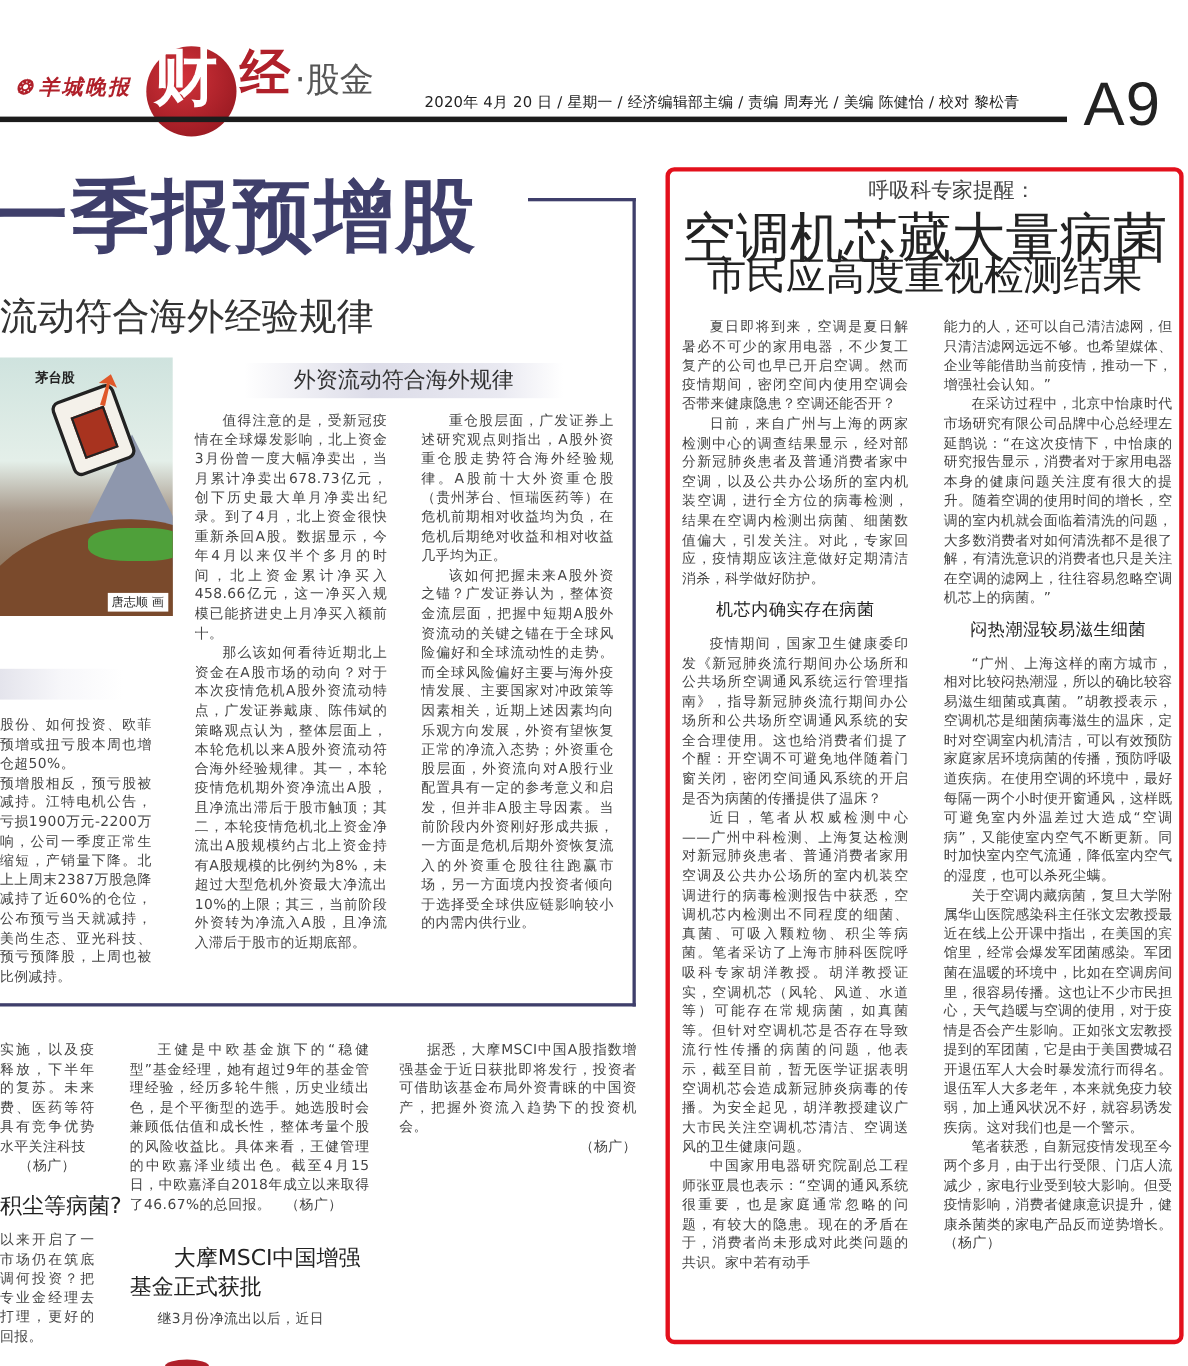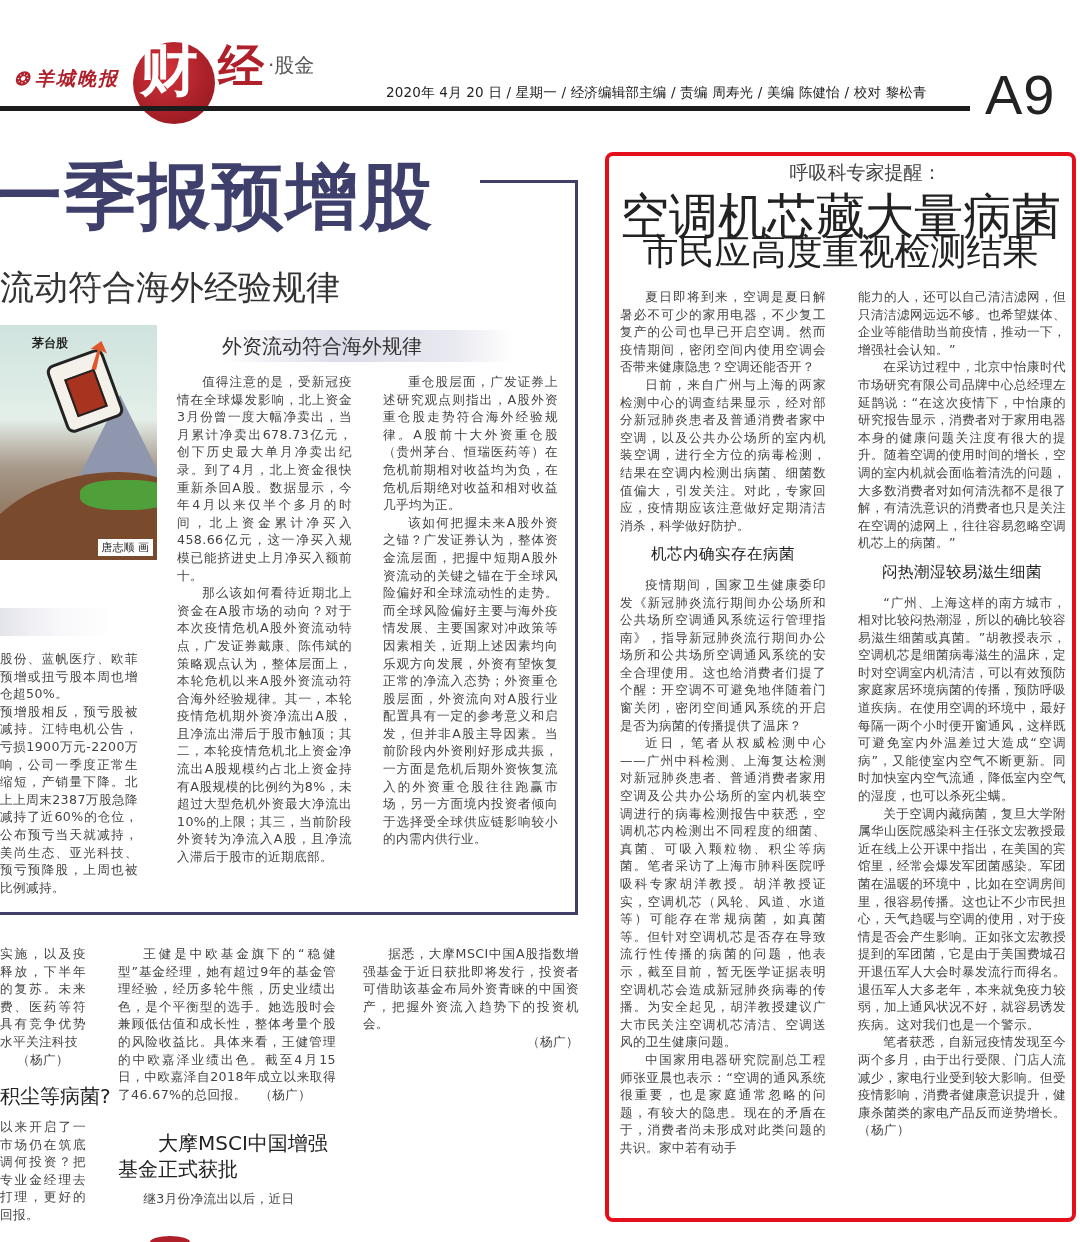--- a/index.html
+++ b/index.html
@@ -6,21 +6,21 @@
   html, body { width: 1080px; height: 1242px; background: #ffffff; overflow: hidden; }
   body { position: relative; font-family: "DejaVu Sans", sans-serif; color: #3a3a3a; }
 
   
   .masthead { position: absolute; left: 0; top: 0; width: 1080px; height: 120px; }
   .mast-logo { position: absolute; left: 14px; top: 66px; font-family: "DejaVu Serif", serif; font-size: 19px; font-weight: bold; color: #b0202a; font-style: italic; letter-spacing: 2px; }
   .mast-logo .swirl { font-size: 18px; margin-right: 4px; }
   .mast-badge { position: absolute; left: 133px; top: 42px; width: 82px; height: 82px; border-radius: 50%; background: radial-gradient(circle at 40% 35%, #d2323a, #8c141c); }
   .mast-cai { position: absolute; left: 140px; top: 40px; font-size: 58px; font-weight: bold; color: #ffffff; line-height: 1; letter-spacing: -4px; }
   .mast-jing { position: absolute; left: 218px; top: 43px; font-size: 46px; font-weight: bold; color: #b0202a; line-height: 1; }
-  .mast-section { position: absolute; left: 268px; top: 52px; font-size: 20px; color: #555; }
+  .mast-section { position: absolute; left: 268px; top: 52px; font-size: 31px; color: #555; }
   .mast-meta { position: absolute; left: 386px; top: 84px; font-size: 13.5px; color: #222; white-space: nowrap; letter-spacing: 0.2px; }
   .mast-page { position: absolute; left: 985px; top: 62px; font-family: "Liberation Sans", sans-serif; font-size: 56px; color: #222; letter-spacing: 1px; }
   .mast-rule { position: absolute; left: 0; top: 106px; width: 970px; height: 5px; background: #1c1c1c; }
 
   
   .big-head { position: absolute; left: -10px; top: 160px; font-size: 72px; font-weight: bold; color: #3f3f6b; line-height: 1; letter-spacing: 2px; white-space: nowrap; }
   .sub-head { position: absolute; left: 0; top: 265px; font-size: 34px; color: #333; white-space: nowrap; }
   .left-frame-top { position: absolute; left: 480px; top: 180px; width: 98px; height: 3px; background: #3f3f6b; }
   .left-frame-right { position: absolute; left: 575px; top: 180px; width: 3px; height: 735px; background: #3f3f6b; }
   .left-frame-bottom { position: absolute; left: 0; top: 912px; width: 578px; height: 3px; background: #3f3f6b; }
@@ -29,21 +29,21 @@
   .cartoon { position: absolute; left: 0; top: 325px; width: 157px; height: 235px; background: linear-gradient(#cfe3de 0%, #e4efe9 40%, #a89a8c 60%, #7c5a3a 100%); overflow: hidden; }
   .cartoon .mountain { position: absolute; left: 60px; top: 70px; width: 0; height: 0; border-left: 60px solid transparent; border-right: 60px solid transparent; border-bottom: 120px solid #8e97ad; }
   .cartoon .hill { position: absolute; left: -20px; top: 150px; width: 220px; height: 120px; background: #7a4a2c; border-radius: 50% 50% 0 0; transform: rotate(-12deg); }
   .cartoon .bush { position: absolute; left: 80px; top: 155px; width: 90px; height: 30px; background: #4fa03a; border-radius: 40%; }
   .cartoon .bottle { position: absolute; left: 55px; top: 30px; width: 60px; height: 72px; background: #f4f1ea; border: 3px solid #222; border-radius: 8px; transform: rotate(-20deg); }
   .cartoon .bottle-label { position: absolute; left: 70px; top: 48px; width: 32px; height: 40px; background: #a8331f; border: 2px solid #222; transform: rotate(-20deg); }
   .cartoon .arrow { position: absolute; left: 80px; top: 6px; font-size: 40px; color: #e0582a; transform: rotate(-30deg); }
   .cartoon .tag { position: absolute; left: 32px; top: 10px; font-size: 12px; font-weight: bold; color: #222; }
   .cartoon .credit { position: absolute; right: 4px; bottom: 4px; font-size: 11px; background: #fff; color: #222; padding: 1px 4px; }
 
-  .section-band { position: absolute; left: 222px; top: 330px; width: 290px; height: 32px; background: linear-gradient(90deg, rgba(255,255,255,0) 0%, #dcdce8 40%, #e9e9f1 80%, rgba(255,255,255,0) 100%); font-size: 20px; color: #333; line-height: 32px; font-family: Liberation Serif, serif; }
+  .section-band { position: absolute; left: 222px; top: 330px; width: 290px; height: 32px; background: linear-gradient(90deg, rgba(255,255,255,0) 0%, #dcdce8 40%, #e9e9f1 80%, rgba(255,255,255,0) 100%); font-size: 20px; color: #333; text-align: center; line-height: 32px; font-family: Liberation Serif, serif; }
   .gray-band { position: absolute; left: 0; top: 608px; width: 112px; height: 28px; background: linear-gradient(90deg, #e4e4ec, #f7f7fa, rgba(255,255,255,0)); }
 
   .col { position: absolute; font-size: 12.6px; line-height: 17.6px; color: #444; text-align: justify; letter-spacing: 0.4px; }
   .col p { text-indent: 2em; }
   .col p.noindent { text-indent: 0; }
   .col .right { text-align: right; }
 
   .col-a { left: 0; top: 650px; width: 138px; }
   .col-b { left: 177px; top: 373px; width: 175px; }
   .col-c { left: 383px; top: 373px; width: 175px; }
@@ -96,21 +96,21 @@
   <div class="bottle-label"></div>
   <div class="arrow">➚</div>
   <div class="tag">茅台股</div>
   <div class="credit">唐志顺 画</div>
 </div>
 
 <div class="section-band">外资流动符合海外规律</div>
 <div class="gray-band"></div>
 
 <div class="col col-a">
-  <p class="noindent">股份、蓝帆医疗、欧菲预增或扭亏股本周也增仓超50%。</p>
+  <p class="noindent">股份、如何投资、欧菲预增或扭亏股本周也增仓超50%。</p>
   <p class="noindent">预增股相反，预亏股被减持。江特电机公告，亏损1900万元-2200万响，公司一季度正常生缩短，产销量下降。北上上周末2387万股急降减持了近60%的仓位，公布预亏当天就减持，美尚生态、亚光科技、预亏预降股，上周也被比例减持。</p>
 </div>
 <div class="col col-b">
   <p>值得注意的是，受新冠疫情在全球爆发影响，北上资金3月份曾一度大幅净卖出，当月累计净卖出678.73亿元，创下历史最大单月净卖出纪录。到了4月，北上资金很快重新杀回A股。数据显示，今年4月以来仅半个多月的时间，北上资金累计净买入458.66亿元，这一净买入规模已能挤进史上月净买入额前十。</p>
   <p>那么该如何看待近期北上资金在A股市场的动向？对于本次疫情危机A股外资流动特点，广发证券戴康、陈伟斌的策略观点认为，整体层面上，本轮危机以来A股外资流动符合海外经验规律。其一，本轮疫情危机期外资净流出A股，且净流出滞后于股市触顶；其二，本轮疫情危机北上资金净流出A股规模约占北上资金持有A股规模的比例约为8%，未超过大型危机外资最大净流出10%的上限；其三，当前阶段外资转为净流入A股，且净流入滞后于股市的近期底部。</p>
 </div>
 <div class="col col-c">
   <p>重仓股层面，广发证券上述研究观点则指出，A股外资重仓股走势符合海外经验规律。A股前十大外资重仓股（贵州茅台、恒瑞医药等）在危机前期相对收益均为负，在危机后期绝对收益和相对收益几乎均为正。</p>
   <p>该如何把握未来A股外资之锚？广发证券认为，整体资金流层面，把握中短期A股外资流动的关键之锚在于全球风险偏好和全球流动性的走势。而全球风险偏好主要与海外疫情发展、主要国家对冲政策等因素相关，近期上述因素均向乐观方向发展，外资有望恢复正常的净流入态势；外资重仓股层面，外资流向对A股行业配置具有一定的参考意义和启发，但并非A股主导因素。当前阶段内外资刚好形成共振，一方面是危机后期外资恢复流入的外资重仓股往往跑赢市场，另一方面境内投资者倾向于选择受全球供应链影响较小的内需内供行业。</p>
 </div>

